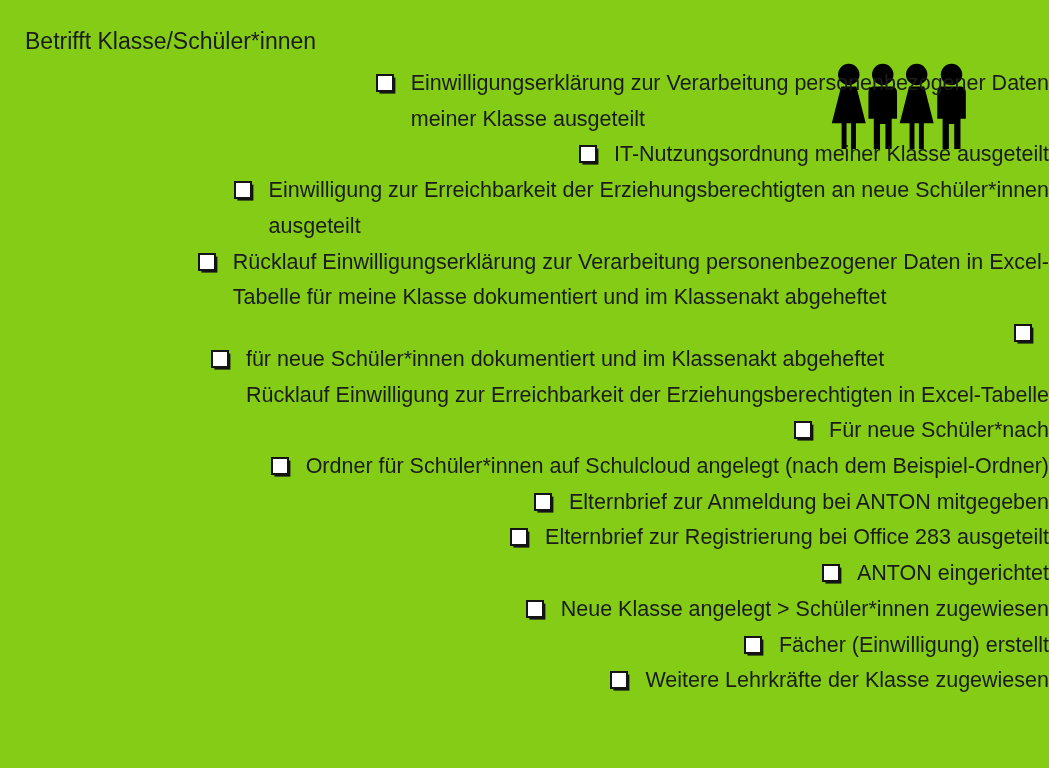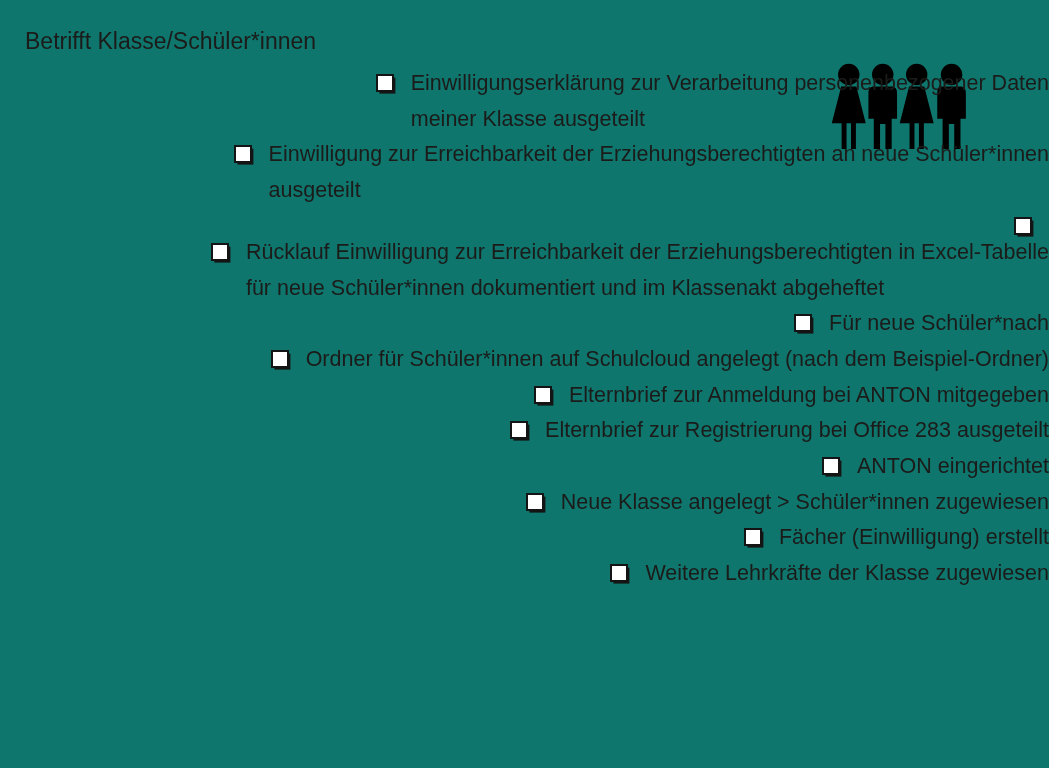--- a/index.html
+++ b/index.html
@@ -11,21 +11,21 @@
     width: 1049px;
     height: 768px;
     font-family: "Liberation Sans", sans-serif;
     color: #1b1b19;
     overflow: hidden;
   }
   .doc {
     position: relative;
     width: 1049px;
     height: 768px;
-    background: #0f766e;
+    background: #84cc16;
   }
   .title {
     position: absolute;
     left: 25px;
     top: 27px;
     font-size: 23px;
     line-height: 28px;
     white-space: nowrap;
   }
   .list {
@@ -101,39 +101,52 @@
   <div class="list">
 
     <div class="row lvl1">
       <span class="cb"></span>
       <div class="txt">
         <div>Einwilligungserklärung zur Verarbeitung personenbezogener Daten</div>
         <div>meiner Klasse ausgeteilt</div>
       </div>
     </div>
 
+    <div class="row lvl1">
+      <span class="cb"></span>
+      <div class="txt">
+        <div>IT-Nutzungsordnung meiner Klasse ausgeteilt</div>
+      </div>
+    </div>
 
     <div class="row lvl1">
       <span class="cb"></span>
       <div class="txt">
         <div>Einwilligung zur Erreichbarkeit der Erziehungsberechtigten an neue Schüler*innen</div>
         <div>ausgeteilt</div>
       </div>
     </div>
 
-
-    <div class="row lvl1">
-      <span class="cb"></span>
-    </div>
-
-    <div class="row lvl1">
-      <span class="cb"></span>
-      <div class="txt">
+    <div class="row lvl1">
+      <span class="cb"></span>
+      <div class="txt">
+        <div>Rücklauf Einwilligungserklärung zur Verarbeitung personenbezogener Daten in Excel-</div>
+        <div>Tabelle für meine Klasse dokumentiert und im Klassenakt abgeheftet</div>
+      </div>
+    </div>
+
+    <div class="row lvl1">
+      <span class="cb"></span>
+    </div>
+
+    <div class="row lvl1">
+      <span class="cb"></span>
+      <div class="txt">
+        <div>für neue Schüler*innen dokumentiert und im Klassenakt abgeheftet</div>
         <div>Rücklauf Einwilligung zur Erreichbarkeit der Erziehungsberechtigten in Excel-Tabelle</div>
-        <div>für neue Schüler*innen dokumentiert und im Klassenakt abgeheftet</div>
       </div>
     </div>
 
     <div class="row lvl1">
       <span class="cb"></span>
       <div class="txt">
         <div>Für neue Schüler*nach</div>
       </div>
     </div>
 

